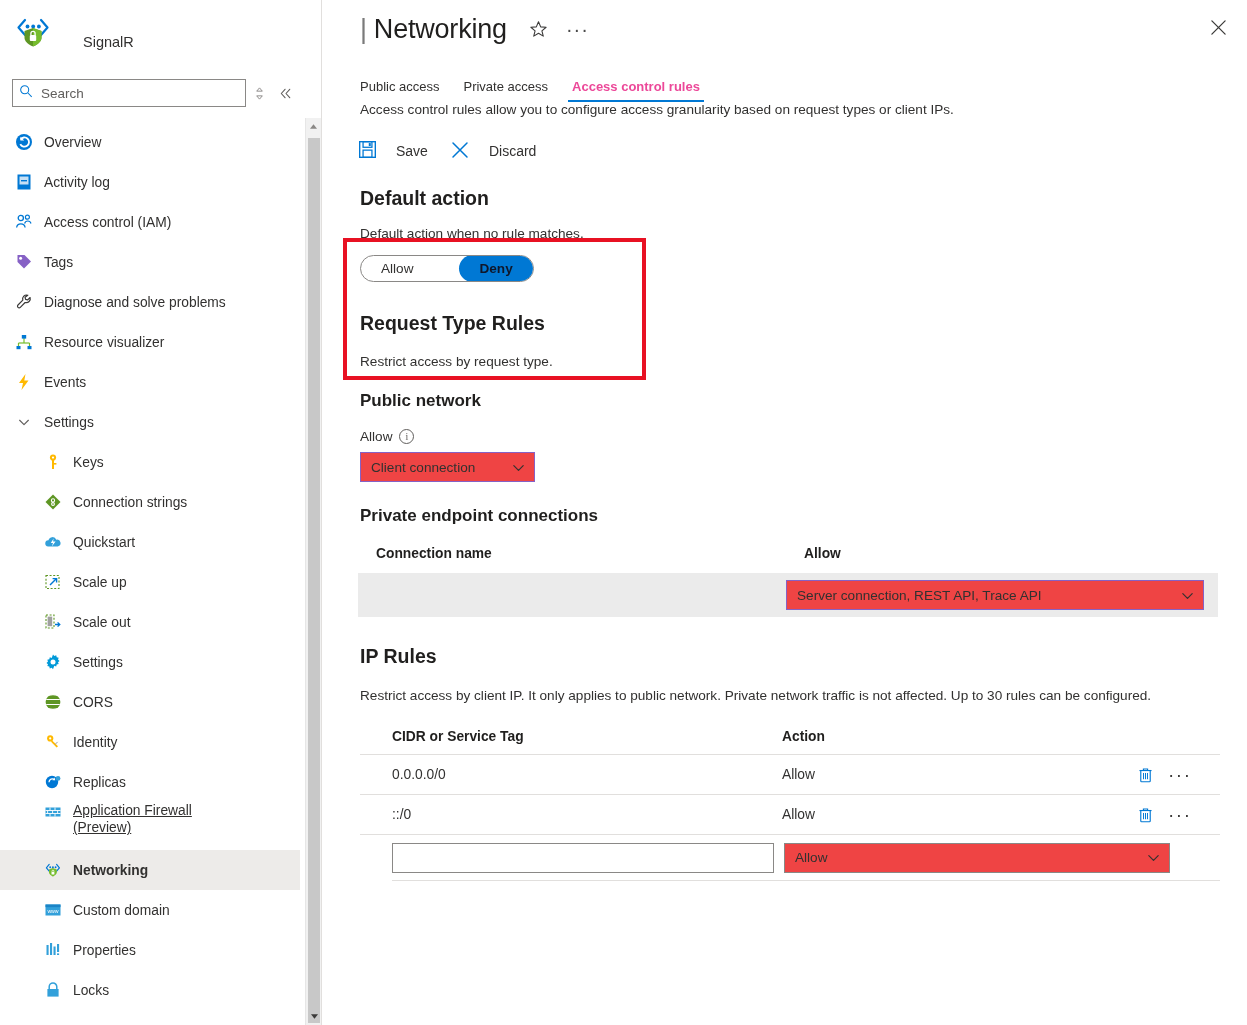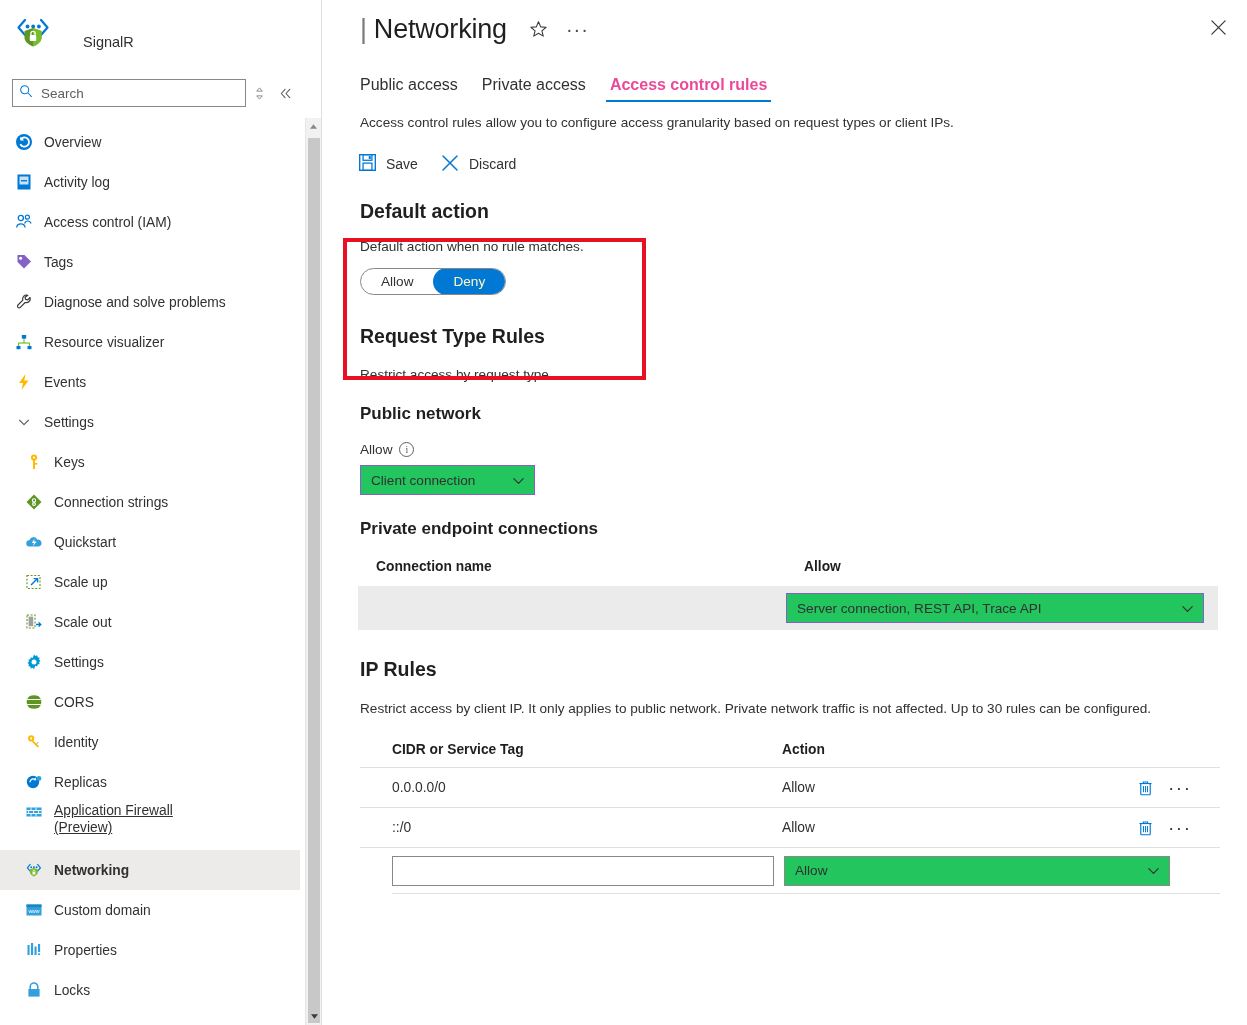--- a/index.html
+++ b/index.html
@@ -35,21 +35,21 @@
     font-family: "Liberation Sans", sans-serif; background: transparent;
   }
   .search-box input::placeholder { color: #605e5c; }
   .rail-btn { width: 26px; height: 26px; display:flex; align-items:center; justify-content:center; cursor: pointer; }
 
   .nav { position: absolute; top: 122px; left: 0; width: 300px; }
   .nav-item {
     display: flex; align-items: center; height: 40px; padding-left: 14px;
     font-size: 13.8px; color: #323130; cursor: pointer; gap: 11px;
   }
-  .nav-item.sub { padding-left: 24px; }
+  .nav-item.sub { padding-left: 43px; }
   .nav-item.selected { background: #edebe9; font-weight: bold; }
   .nav-item.two-line { height: 48px; align-items: flex-start; text-decoration: underline; }
   .nav-item.two-line .nav-label { line-height: 17px; }
   .nav-icn { width: 19px; height: 19px; flex: 0 0 19px; display:flex; align-items:center; justify-content:center; }
   .nav-label { white-space: nowrap; }
   .nav-label.wrap { white-space: normal; width: 150px; }
 
   
   .rail-scroll {
     position: absolute; left: 305px; top: 118px; width: 16px; height: 907px;
@@ -75,36 +75,36 @@
   .title .pipe { color: #7a7a7a; margin-right: 7px; font-weight: 300; }
   .title-icon { margin-left: 22px; cursor: pointer; display:flex; align-items:center; }
   .title-icon.dots { margin-left: 18px; font-size: 20px; color: #4a4a4a; letter-spacing:1px; line-height: 8px; }
   .close-btn {
     position: absolute; right: 12px; top: 10px; width: 34px; height: 34px;
     display: flex; align-items: center; justify-content: center; cursor: pointer;
   }
 
   .tabs { display: flex; align-items: flex-end; padding-left: 38px; height: 44px; gap: 0px; }
   .tab {
-    font-size: 16px; color: #323130; padding: 0 12px 8px 12px; cursor: pointer;
+    font-size: 13px; color: #323130; padding: 0 12px 8px 12px; cursor: pointer;
     position: relative;
   }
   .tab:first-child { padding-left: 0; }
   .tab.active { font-weight: bold; color: #ec4899; }
   .tab.active:after {
     content: ""; position: absolute; left: 8px; right: 8px; bottom: 0; height: 2.5px; background: #0078d4;
   }
   .tab.active:first-child:after { left: 0; }
 
   .desc {
-    padding-left: 38px; font-size: 13.6px; color: #323130; margin-top: 13px;
+    padding-left: 38px; font-size: 13.6px; color: #323130; 
   }
 
   .cmdbar { display: flex; align-items: center; gap: 22px; padding-left: 36px; margin-top: 20px; height: 28px; }
-  .cmd { display: flex; align-items: center; gap: 9px; cursor: pointer; font-size: 14px; color: #323130; }
+  .cmd { display: flex; align-items: center; gap: 19px; cursor: pointer; font-size: 14px; color: #323130; }
 
   
   .hl-box {
     position: absolute; left: 343px; top: 238px; width: 303px; height: 142px;
     border: 4px solid #e81123; background: transparent; pointer-events: none;
   }
 
   .section { padding-left: 38px; }
   .h2 { font-size: 19.5px; font-weight: bold; color: #201f1e; }
   .h3 { font-size: 17px; font-weight: bold; color: #201f1e; }
@@ -113,26 +113,26 @@
 
   
   .pill {
     display: inline-flex; align-items: center; border: 1px solid #8a8886; border-radius: 15px;
     height: 27px; padding: 0; overflow: hidden; background: #fff; cursor: pointer;
   }
   .pill .opt {
     font-size: 13.6px; color: #323130; padding: 0 20px; height: 27px; display:flex; align-items:center;
     border-radius: 15px; cursor: pointer;
   }
-  .pill .opt.on { background: #0078d4; color: #fef9c3; font-weight: normal; }
+  .pill .opt.on { background: #0078d4; color: #0f172a; font-weight: bold; margin-left: 26px; }
 
   
   .dd {
     display: inline-flex; align-items: center; justify-content: space-between;
-    border: 1px solid #8661c5; background: #22c55e; height: 30px; padding: 0 8px 0 10px;
+    border: 1px solid #8661c5; background: #ef4444; height: 30px; padding: 0 8px 0 10px;
     font-size: 13.6px; color: #323130; cursor: pointer;
   }
   .dd.gray { border-color: #8a8886; }
   .chev { margin-left: 14px; display: flex; align-items: center; }
 
   .info-i {
     display:inline-flex; align-items:center; justify-content:center;
     width:15px; height:15px; border:1px solid #605e5c; border-radius:50%;
     font-size:10px; color:#605e5c; font-family:"Liberation Serif", serif; cursor: pointer;
     margin-left: 7px; line-height: 1;

